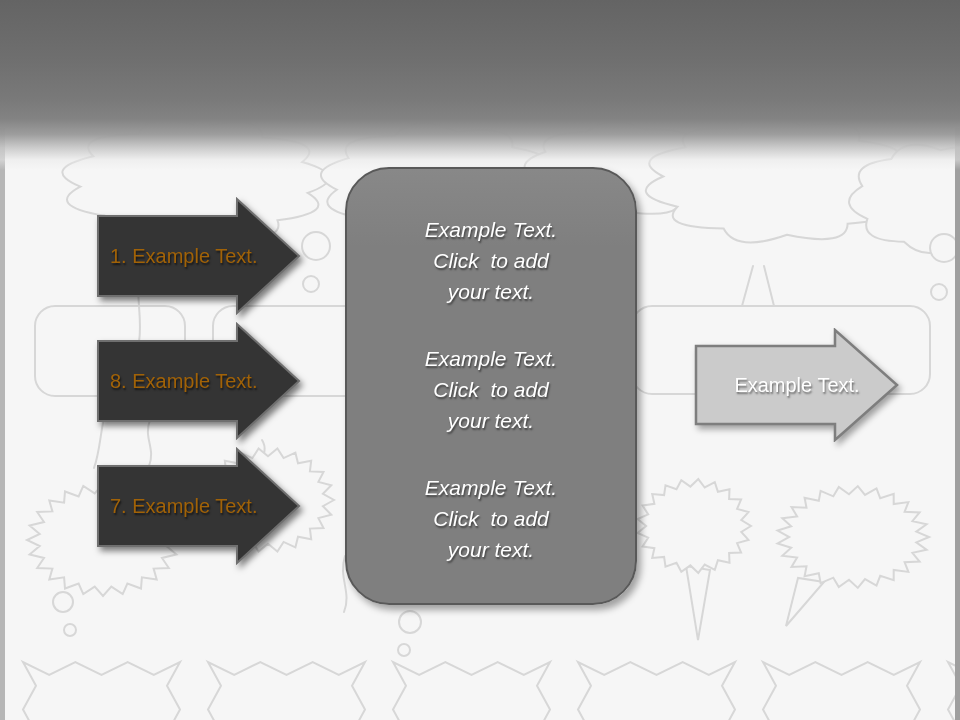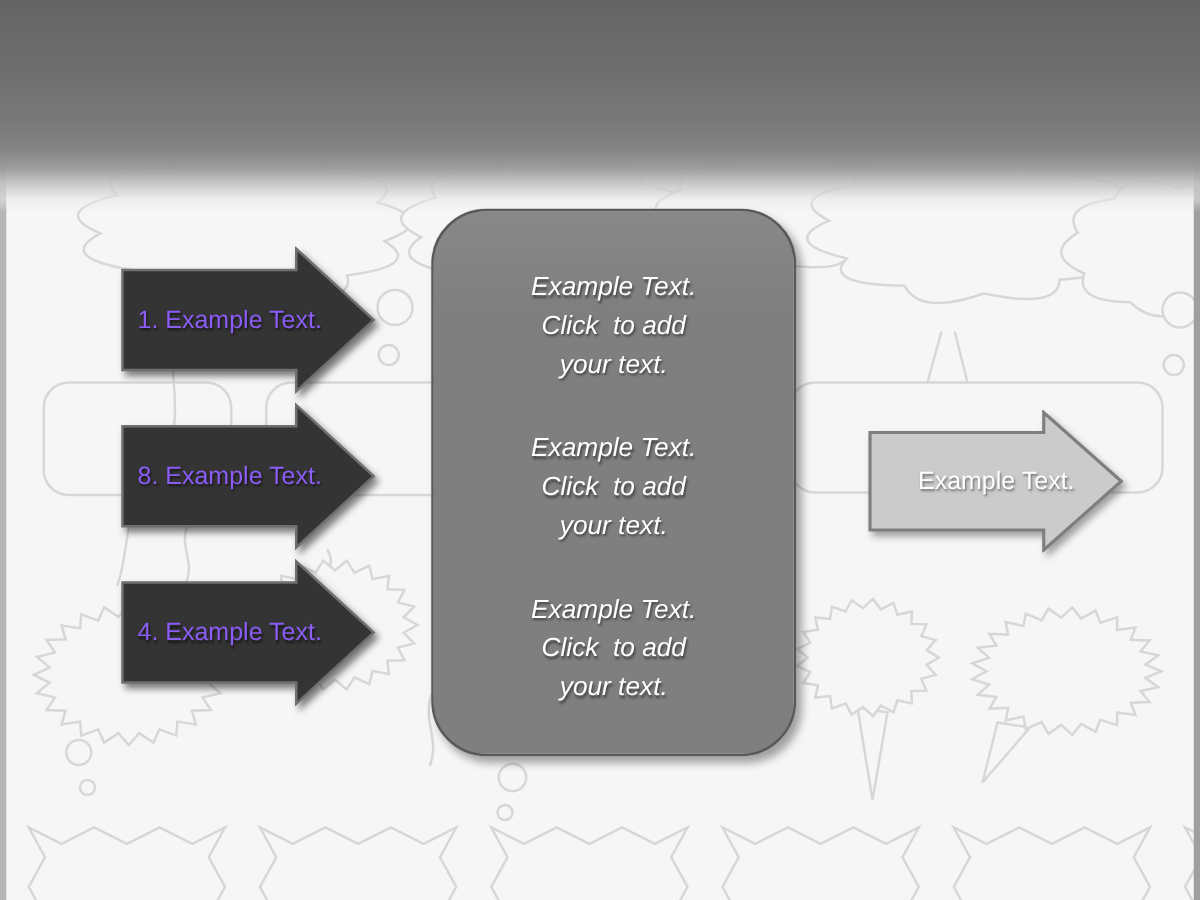--- a/index.html
+++ b/index.html
@@ -34,21 +34,21 @@
   }
   .title .emph{font-weight:700;}
   .title .rest{font-weight:400;}
   
   .step-arrow{position:absolute;left:96px;width:206px;height:118px;z-index:4;}
   .step-arrow svg{position:absolute;left:0;top:0;filter:drop-shadow(3px 4px 3px rgba(0,0,0,.5));}
   .step-arrow polygon{fill:var(--step-arrow-fill,#343434);stroke:var(--step-arrow-stroke,#6f6f6f);stroke-width:2;}
   .step-arrow .lbl{
     position:absolute;left:14px;top:19px;height:80px;width:160px;
     display:flex;align-items:center;
-    color:#8b5cf6;font-size:20px;white-space:pre-wrap;
+    color:#a16207;font-size:20px;white-space:pre-wrap;
     text-shadow:1px 2px 2px rgba(0,0,0,.6);
   }
   .arrow-1{top:197px;} .arrow-2{top:322px;} .arrow-3{top:447px;}
   
   .panel{
     position:absolute;left:345px;top:167px;width:292px;height:438px;z-index:3;
     background:linear-gradient(180deg,#888 0%,var(--panel-fill,#7f7f7f) 18%);
     border:2px solid var(--panel-stroke,#595959);
     border-radius:44px;box-sizing:border-box;
     box-shadow:4px 5px 7px rgba(0,0,0,.35);
@@ -133,21 +133,21 @@
     <svg width="206" height="118" viewBox="0 0 206 118">
       <polygon points="2,19 141,19 141,2 203,59 141,116 141,99 2,99"></polygon>
     </svg>
     <div class="lbl">8. Example Text.</div>
   </div>
 
   <div class="step-arrow arrow-3">
     <svg width="206" height="118" viewBox="0 0 206 118">
       <polygon points="2,19 141,19 141,2 203,59 141,116 141,99 2,99"></polygon>
     </svg>
-    <div class="lbl">4. Example Text.</div>
+    <div class="lbl">7. Example Text.</div>
   </div>
 
   <div class="panel">
     <div class="block">
       <span class="t-line">Example Text.</span>
       <span class="t-line">Click  to add</span>
       <span class="t-line">your text.</span>
     </div>
     <div class="block">
       <span class="t-line">Example Text.</span>

